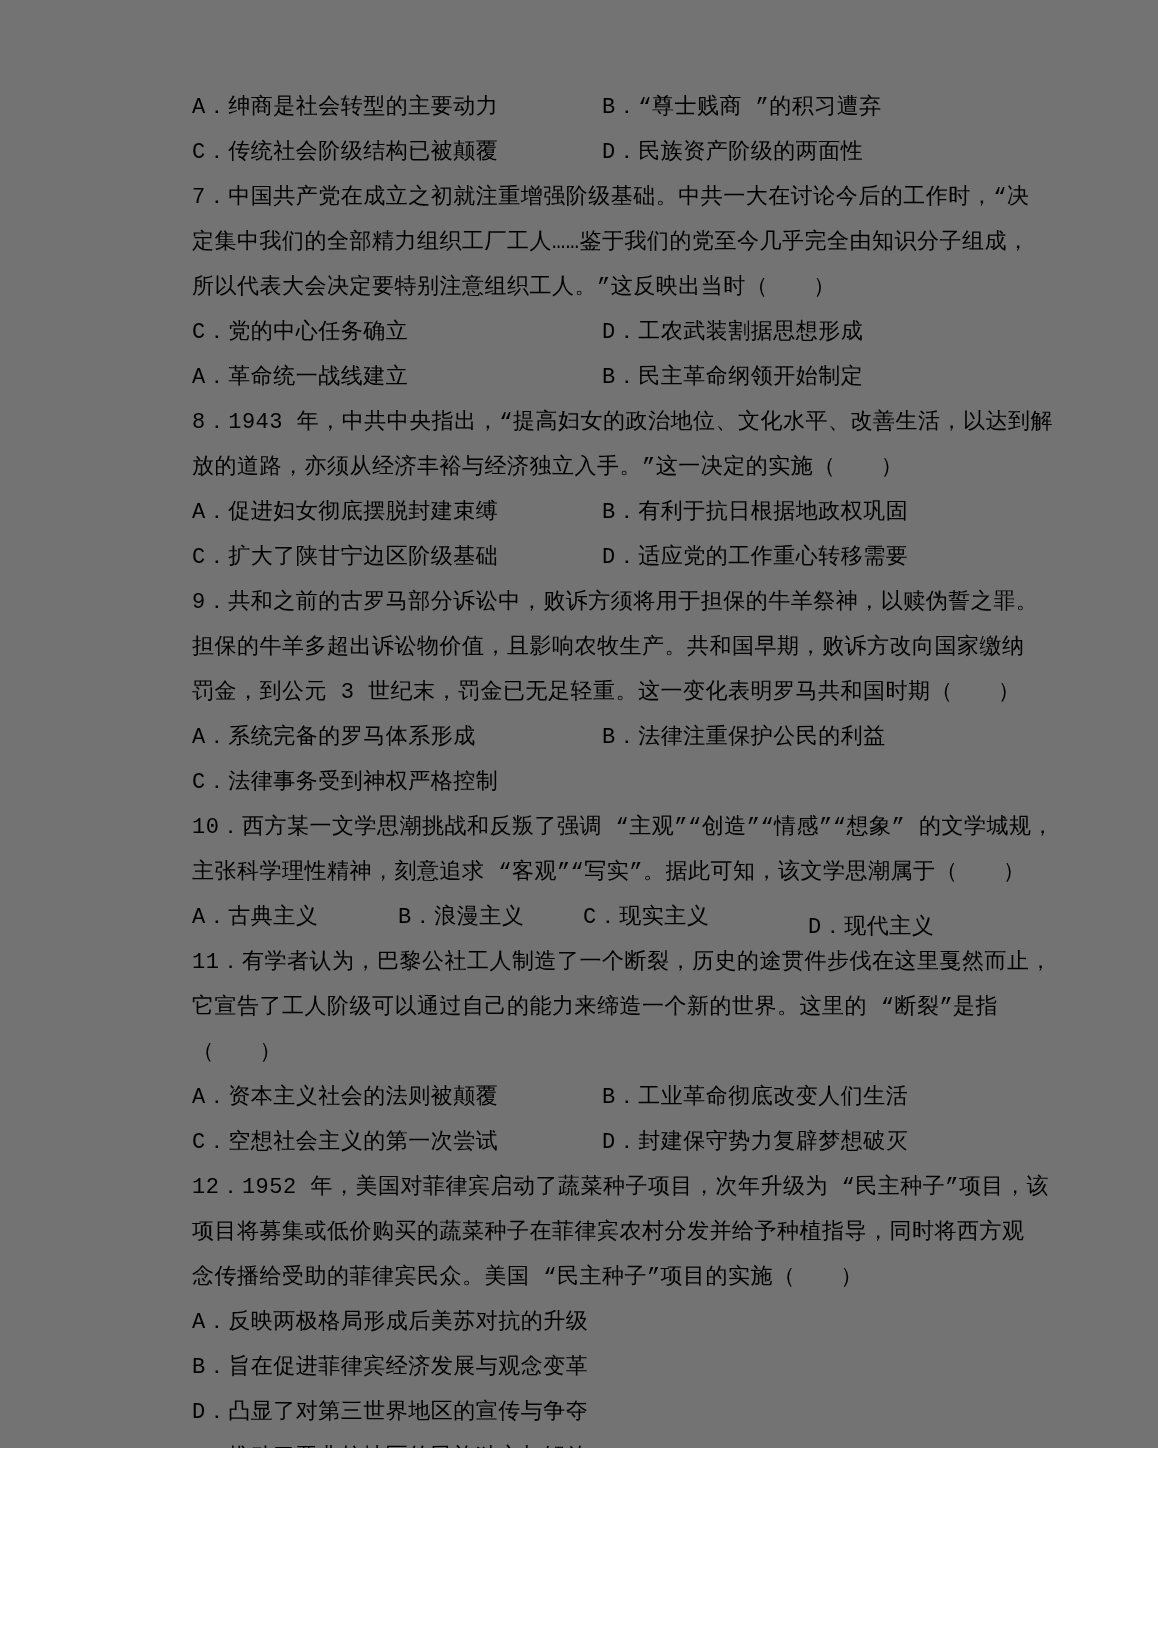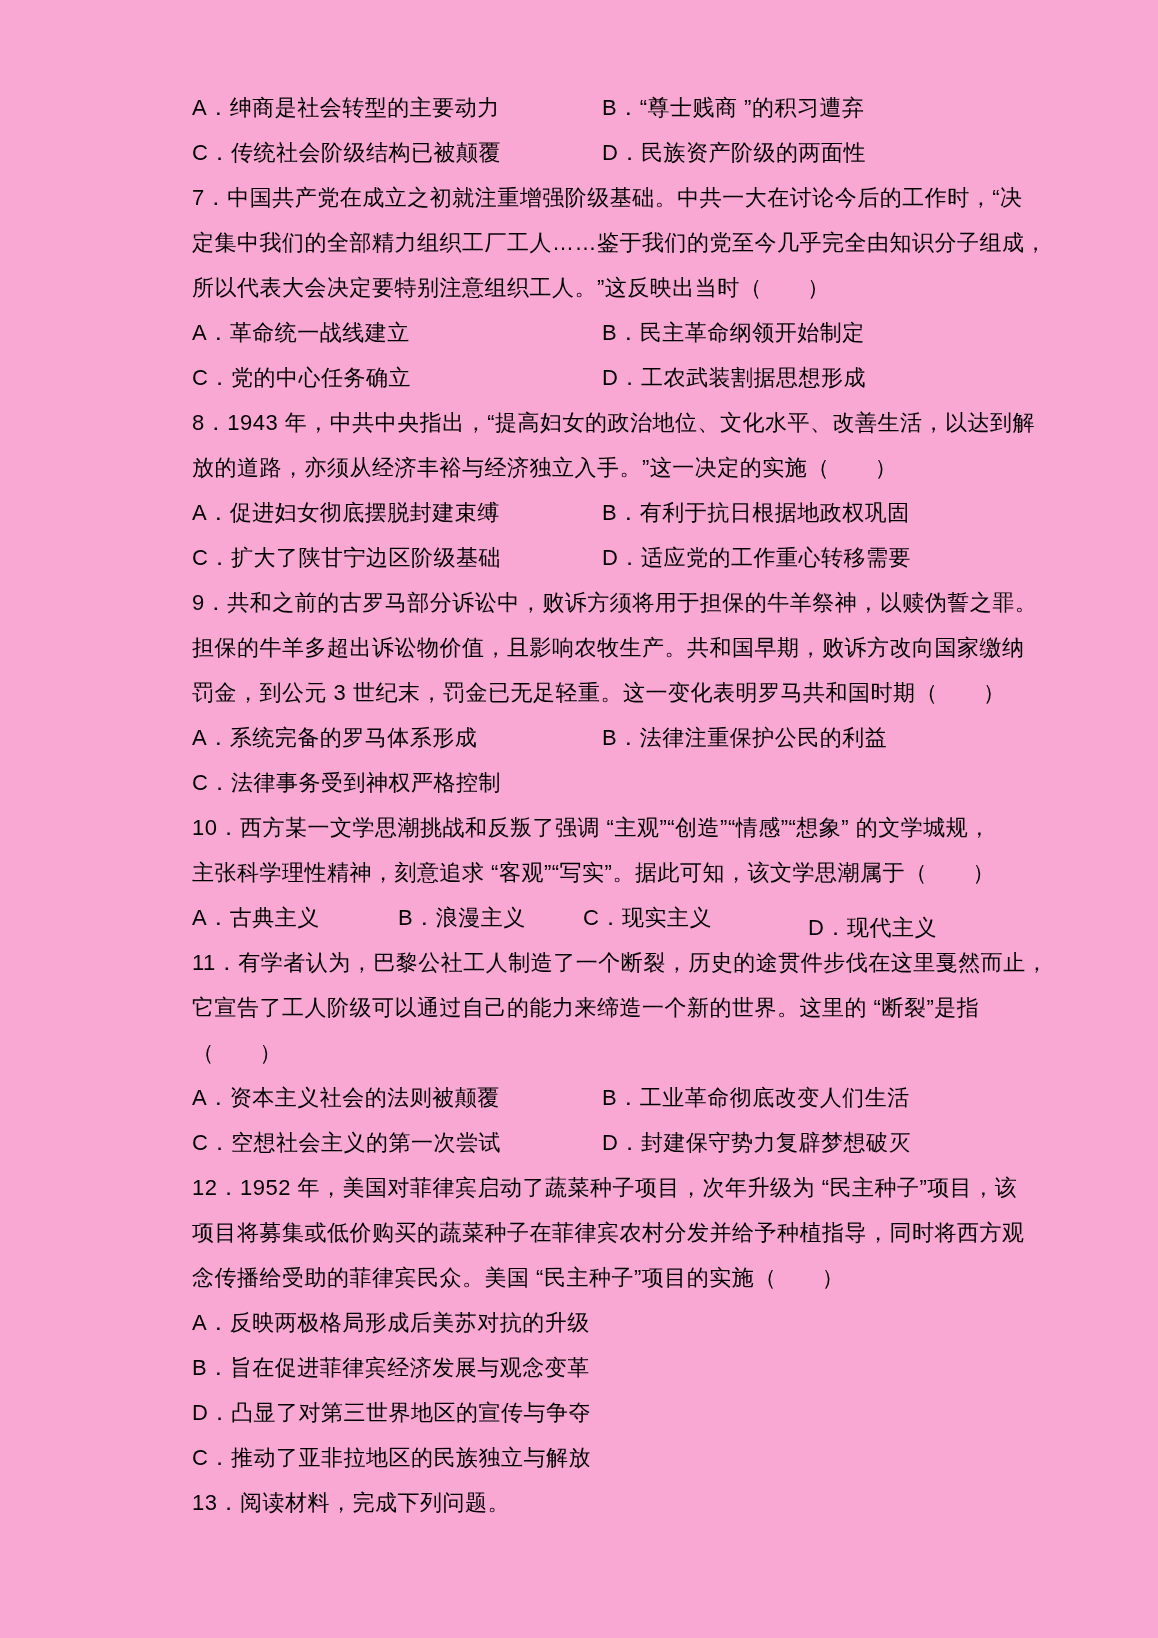--- a/index.html
+++ b/index.html
@@ -1,22 +1,22 @@
 <!DOCTYPE html>
 <html lang="zh"><head>
 <meta charset="utf-8">
 <style>
   html, body { margin: 0; padding: 0; background: #ffffff; }
   .page {
     position: relative;
     width: 1158px;
-    height: 1638px;
-    background: #f9a8d4;
+    height: 1448px;
+    background: #737373;
     overflow: hidden;
-    font-family: Liberation Sans, sans-serif;
+    font-family: Liberation Mono, monospace;
     color: #000000;
   }
   .doc {
     position: absolute;
     left: 192px;
     top: 85px;
     width: 848px;
     font-size: 22px;
     line-height: 45px;
     letter-spacing: 0.5px;
@@ -46,26 +46,26 @@
     </div>
     <div class="line">
       <span>C．传统社会阶级结构已被颠覆</span>
       <span class="col-b">D．民族资产阶级的两面性</span>
     </div>
 
     <div class="line">7．中国共产党在成立之初就注重增强阶级基础。中共一大在讨论今后的工作时，“决</div>
     <div class="line">定集中我们的全部精力组织工厂工人……鉴于我们的党至今几乎完全由知识分子组成，</div>
     <div class="line">所以代表大会决定要特别注意组织工人。”这反映出当时（　　）</div>
     <div class="line">
+      <span>C．党的中心任务确立</span>
+      <span class="col-b">D．工农武装割据思想形成</span>
+    </div>
+    <div class="line">
       <span>A．革命统一战线建立</span>
       <span class="col-b">B．民主革命纲领开始制定</span>
-    </div>
-    <div class="line">
-      <span>C．党的中心任务确立</span>
-      <span class="col-b">D．工农武装割据思想形成</span>
     </div>
 
     <div class="line">8．1943 年，中共中央指出，“提高妇女的政治地位、文化水平、改善生活，以达到解</div>
     <div class="line">放的道路，亦须从经济丰裕与经济独立入手。”这一决定的实施（　　）</div>
     <div class="line">
       <span>A．促进妇女彻底摆脱封建束缚</span>
       <span class="col-b">B．有利于抗日根据地政权巩固</span>
     </div>
     <div class="line">
       <span>C．扩大了陕甘宁边区阶级基础</span>

